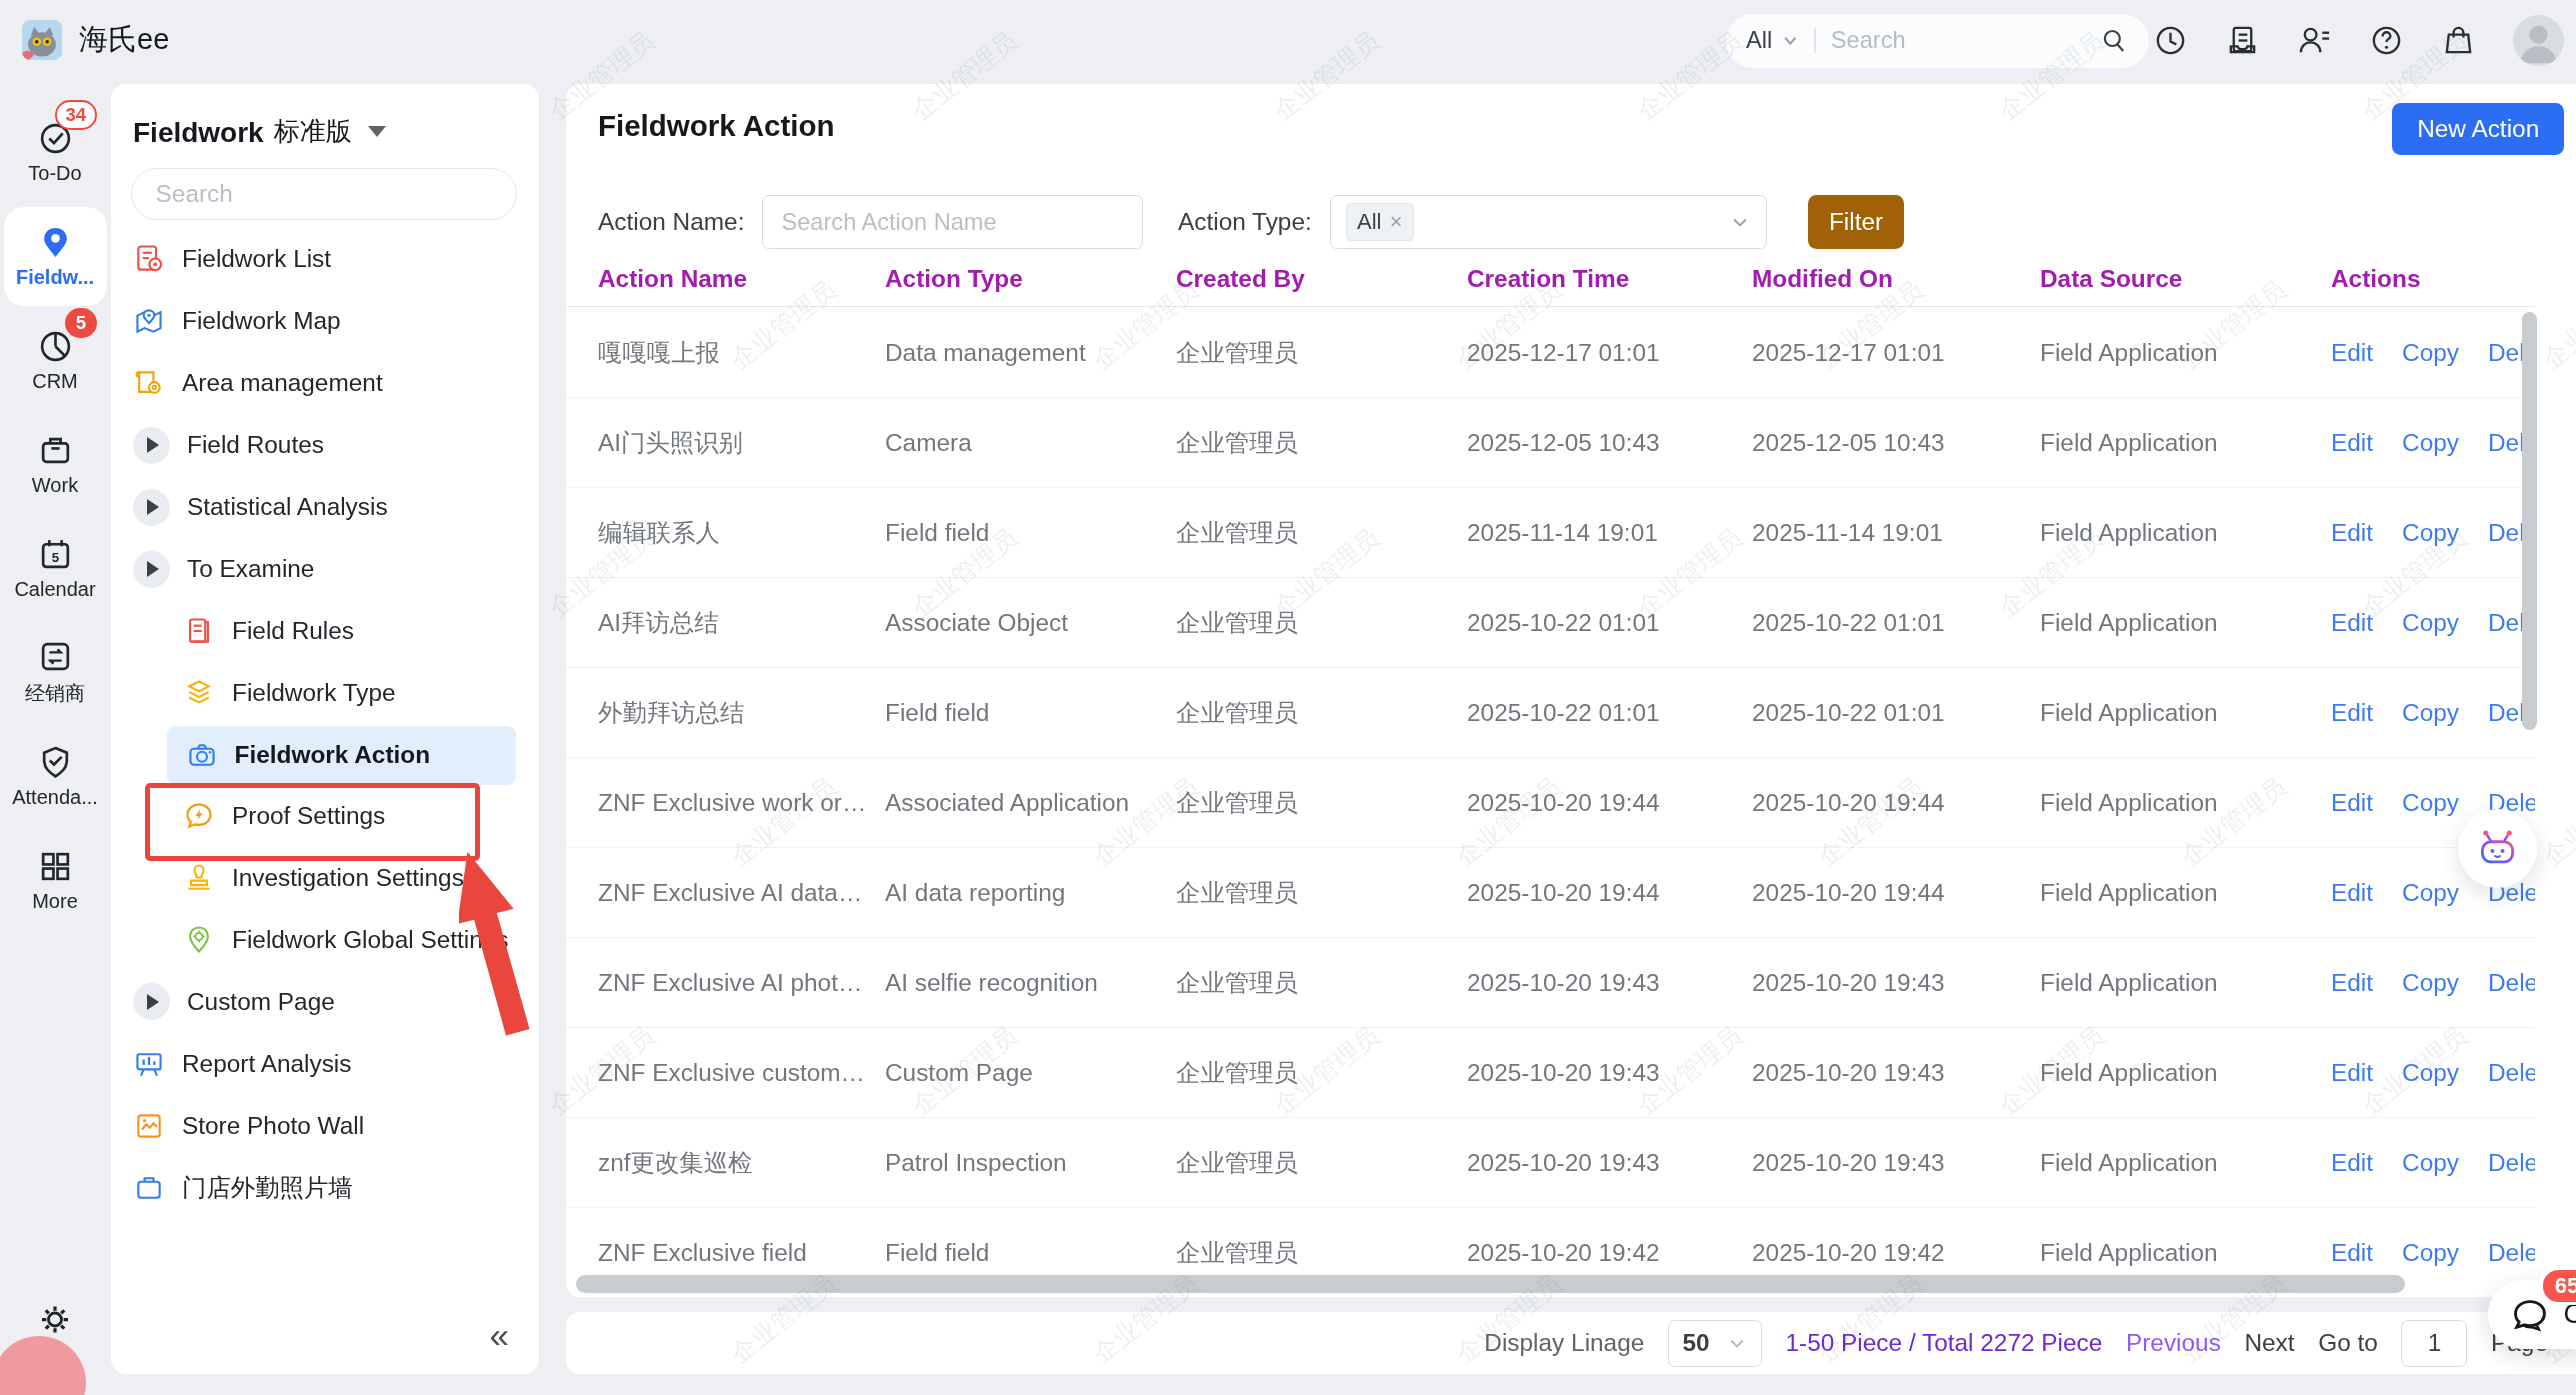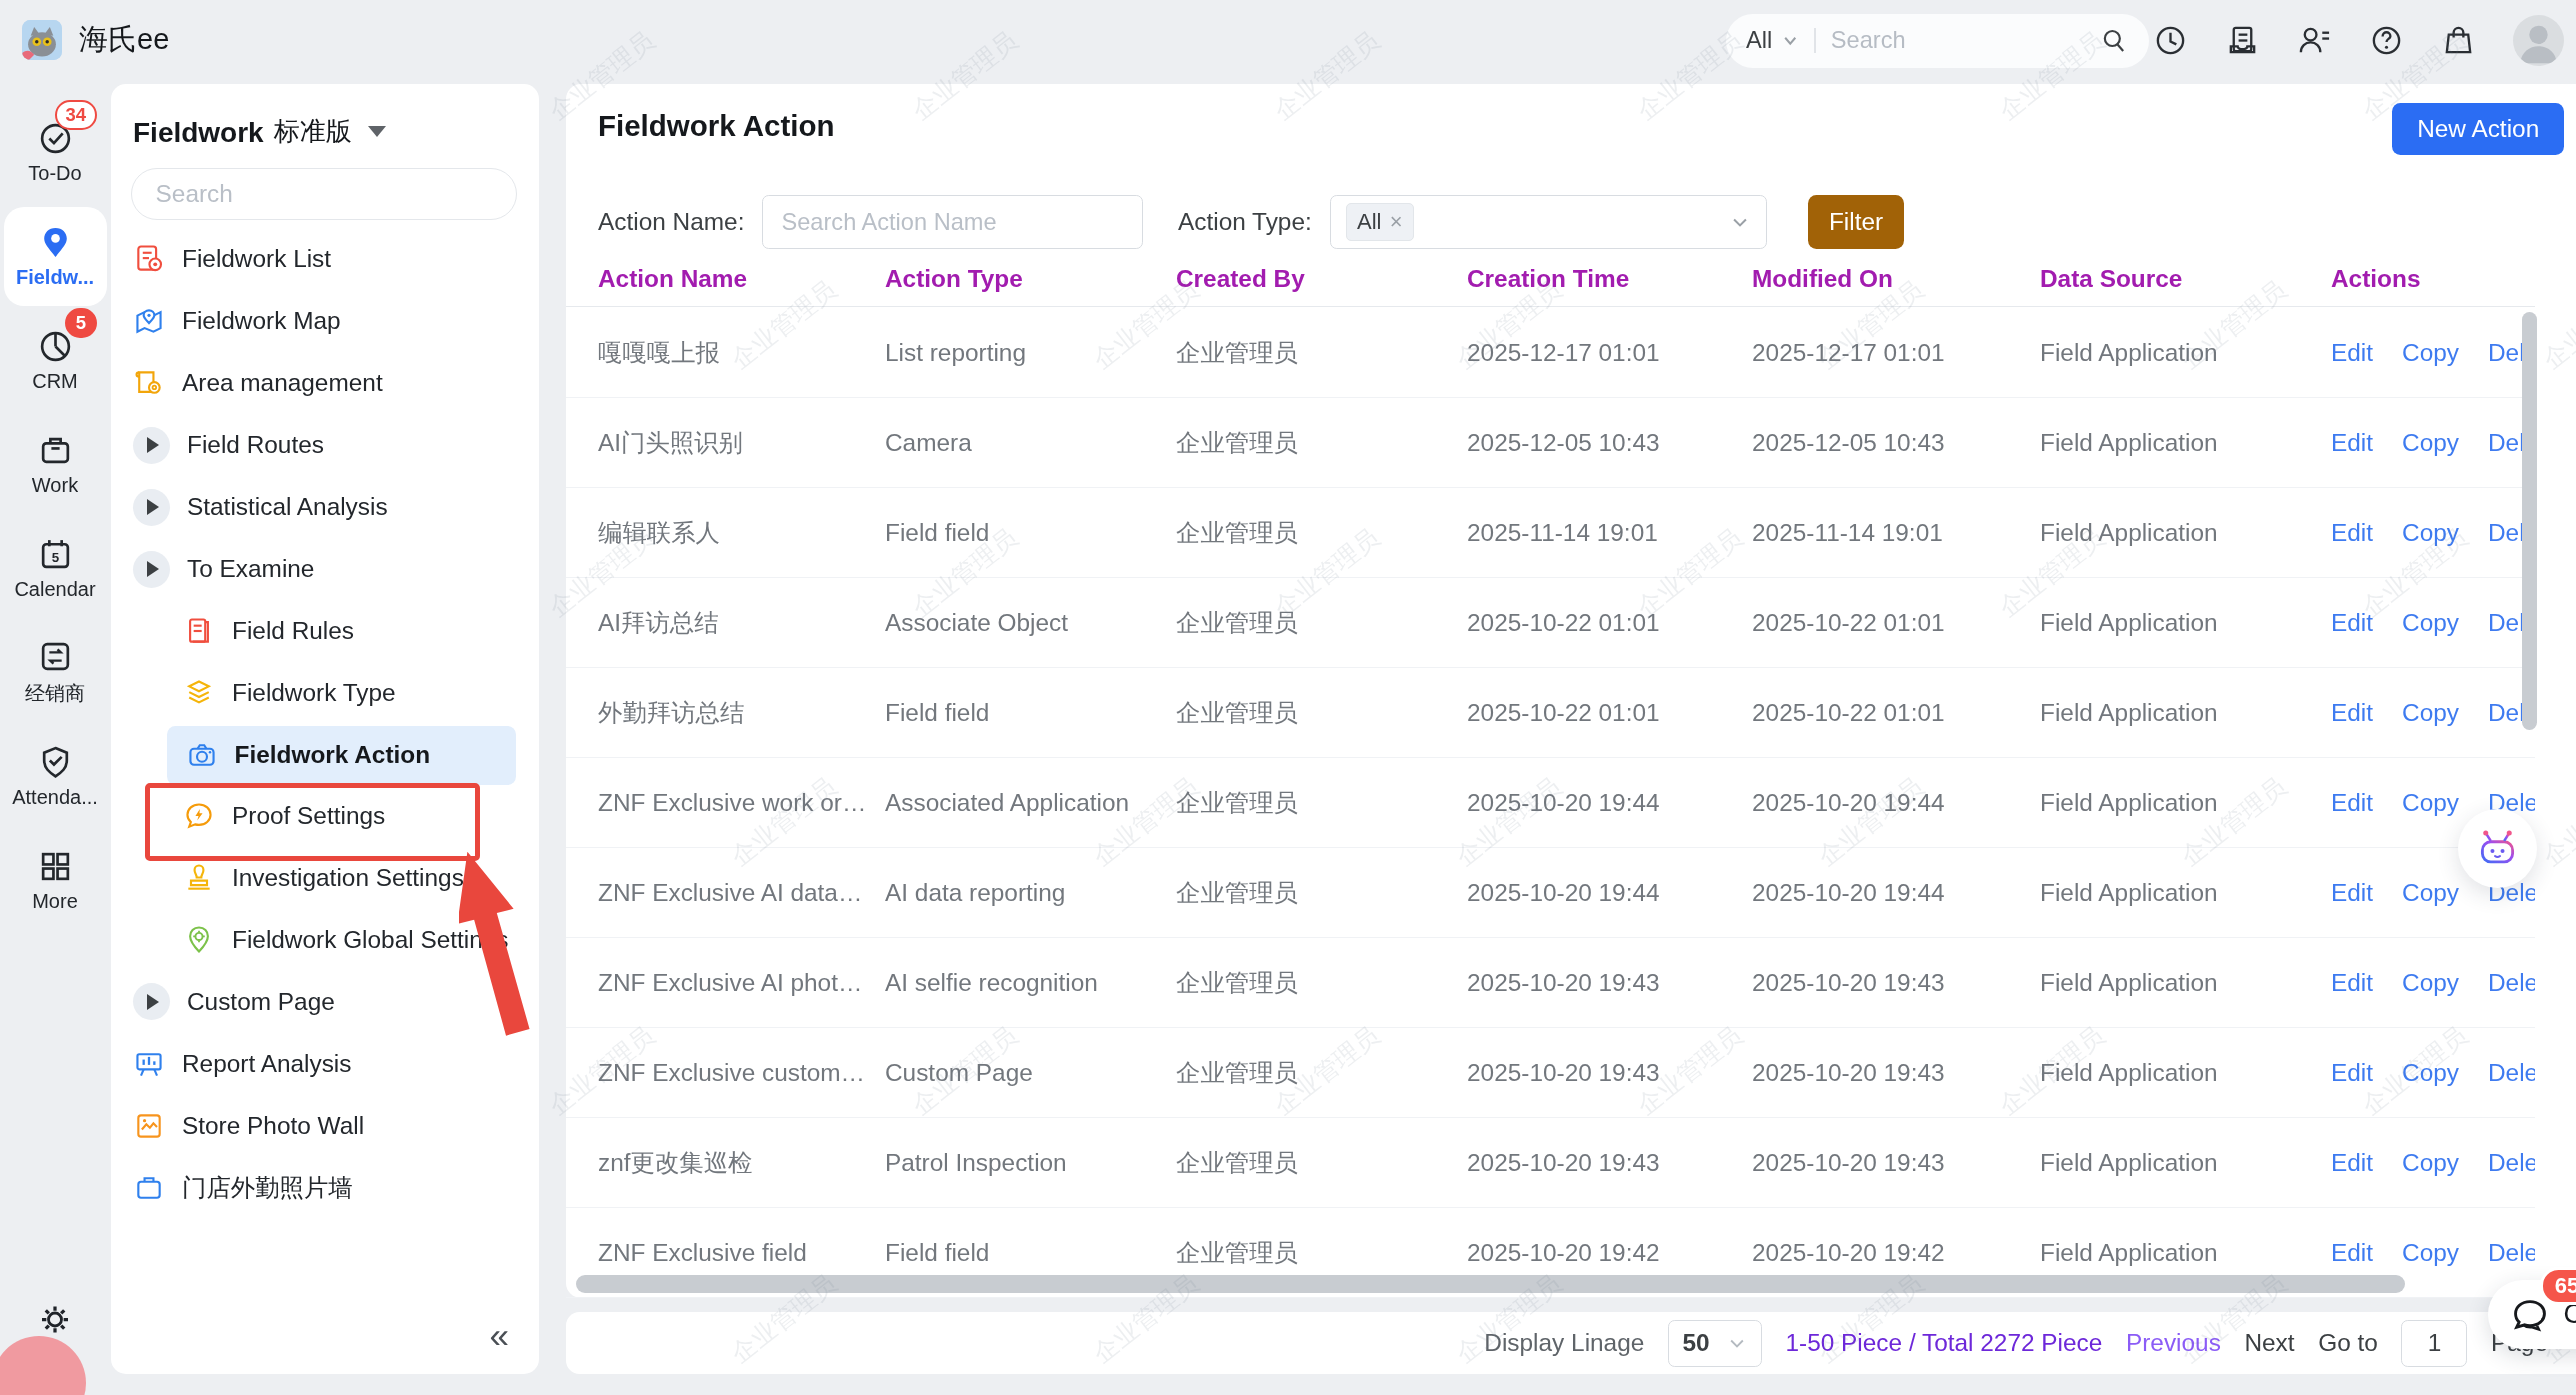--- a/index.html
+++ b/index.html
@@ -473,21 +473,21 @@
       <div class="th">Created By</div>
       <div class="th">Creation Time</div>
       <div class="th">Modified On</div>
       <div class="th">Data Source</div>
       <div class="th">Actions</div>
     </div>
 
     <div class="tbody">
       <div class="tr grid-row">
         <div class="td">嘎嘎嘎上报</div>
-          <div class="td">List reporting</div>
+          <div class="td">Data management</div>
           <div class="td">企业管理员</div>
           <div class="td">2025-12-17 01:01</div>
           <div class="td">2025-12-17 01:01</div>
           <div class="td">Field Application</div>
         <div class="td actions">
             <span class="alink">Edit</span>
             <span class="alink">Copy</span>
             <span class="alink">Delete</span>
           </div>
       </div>

